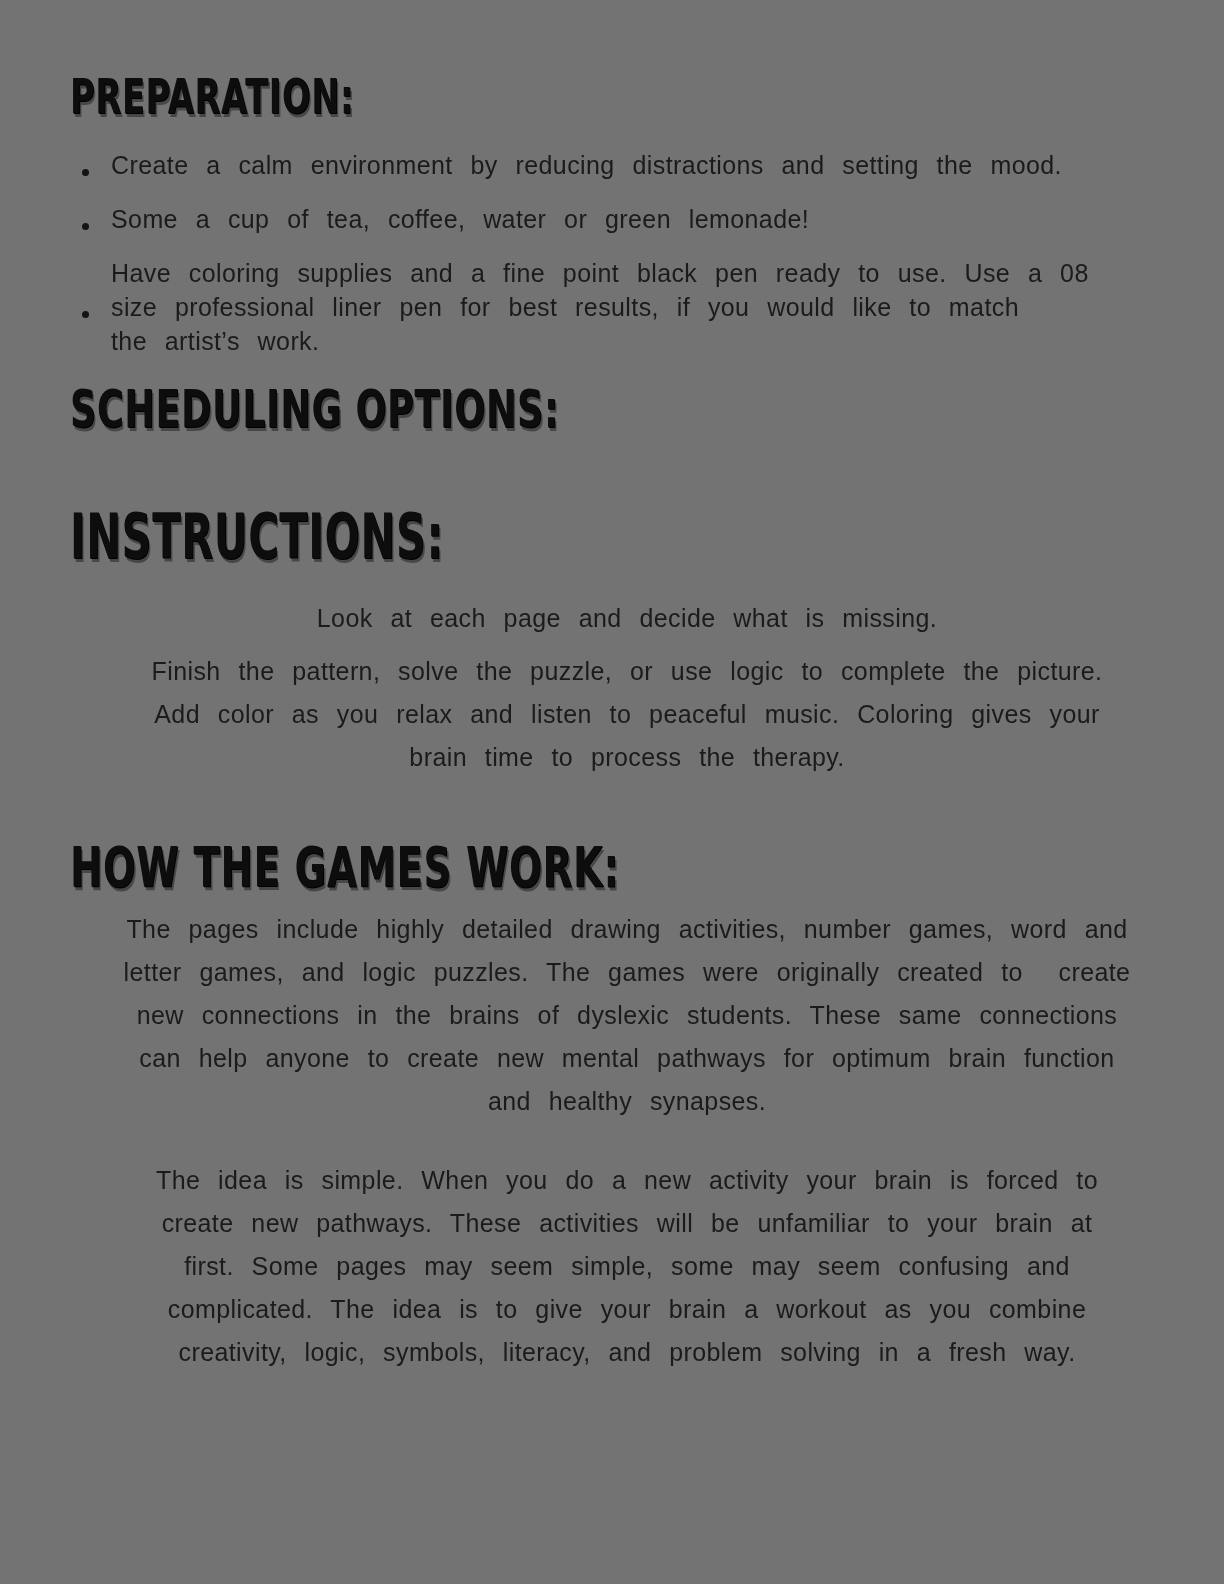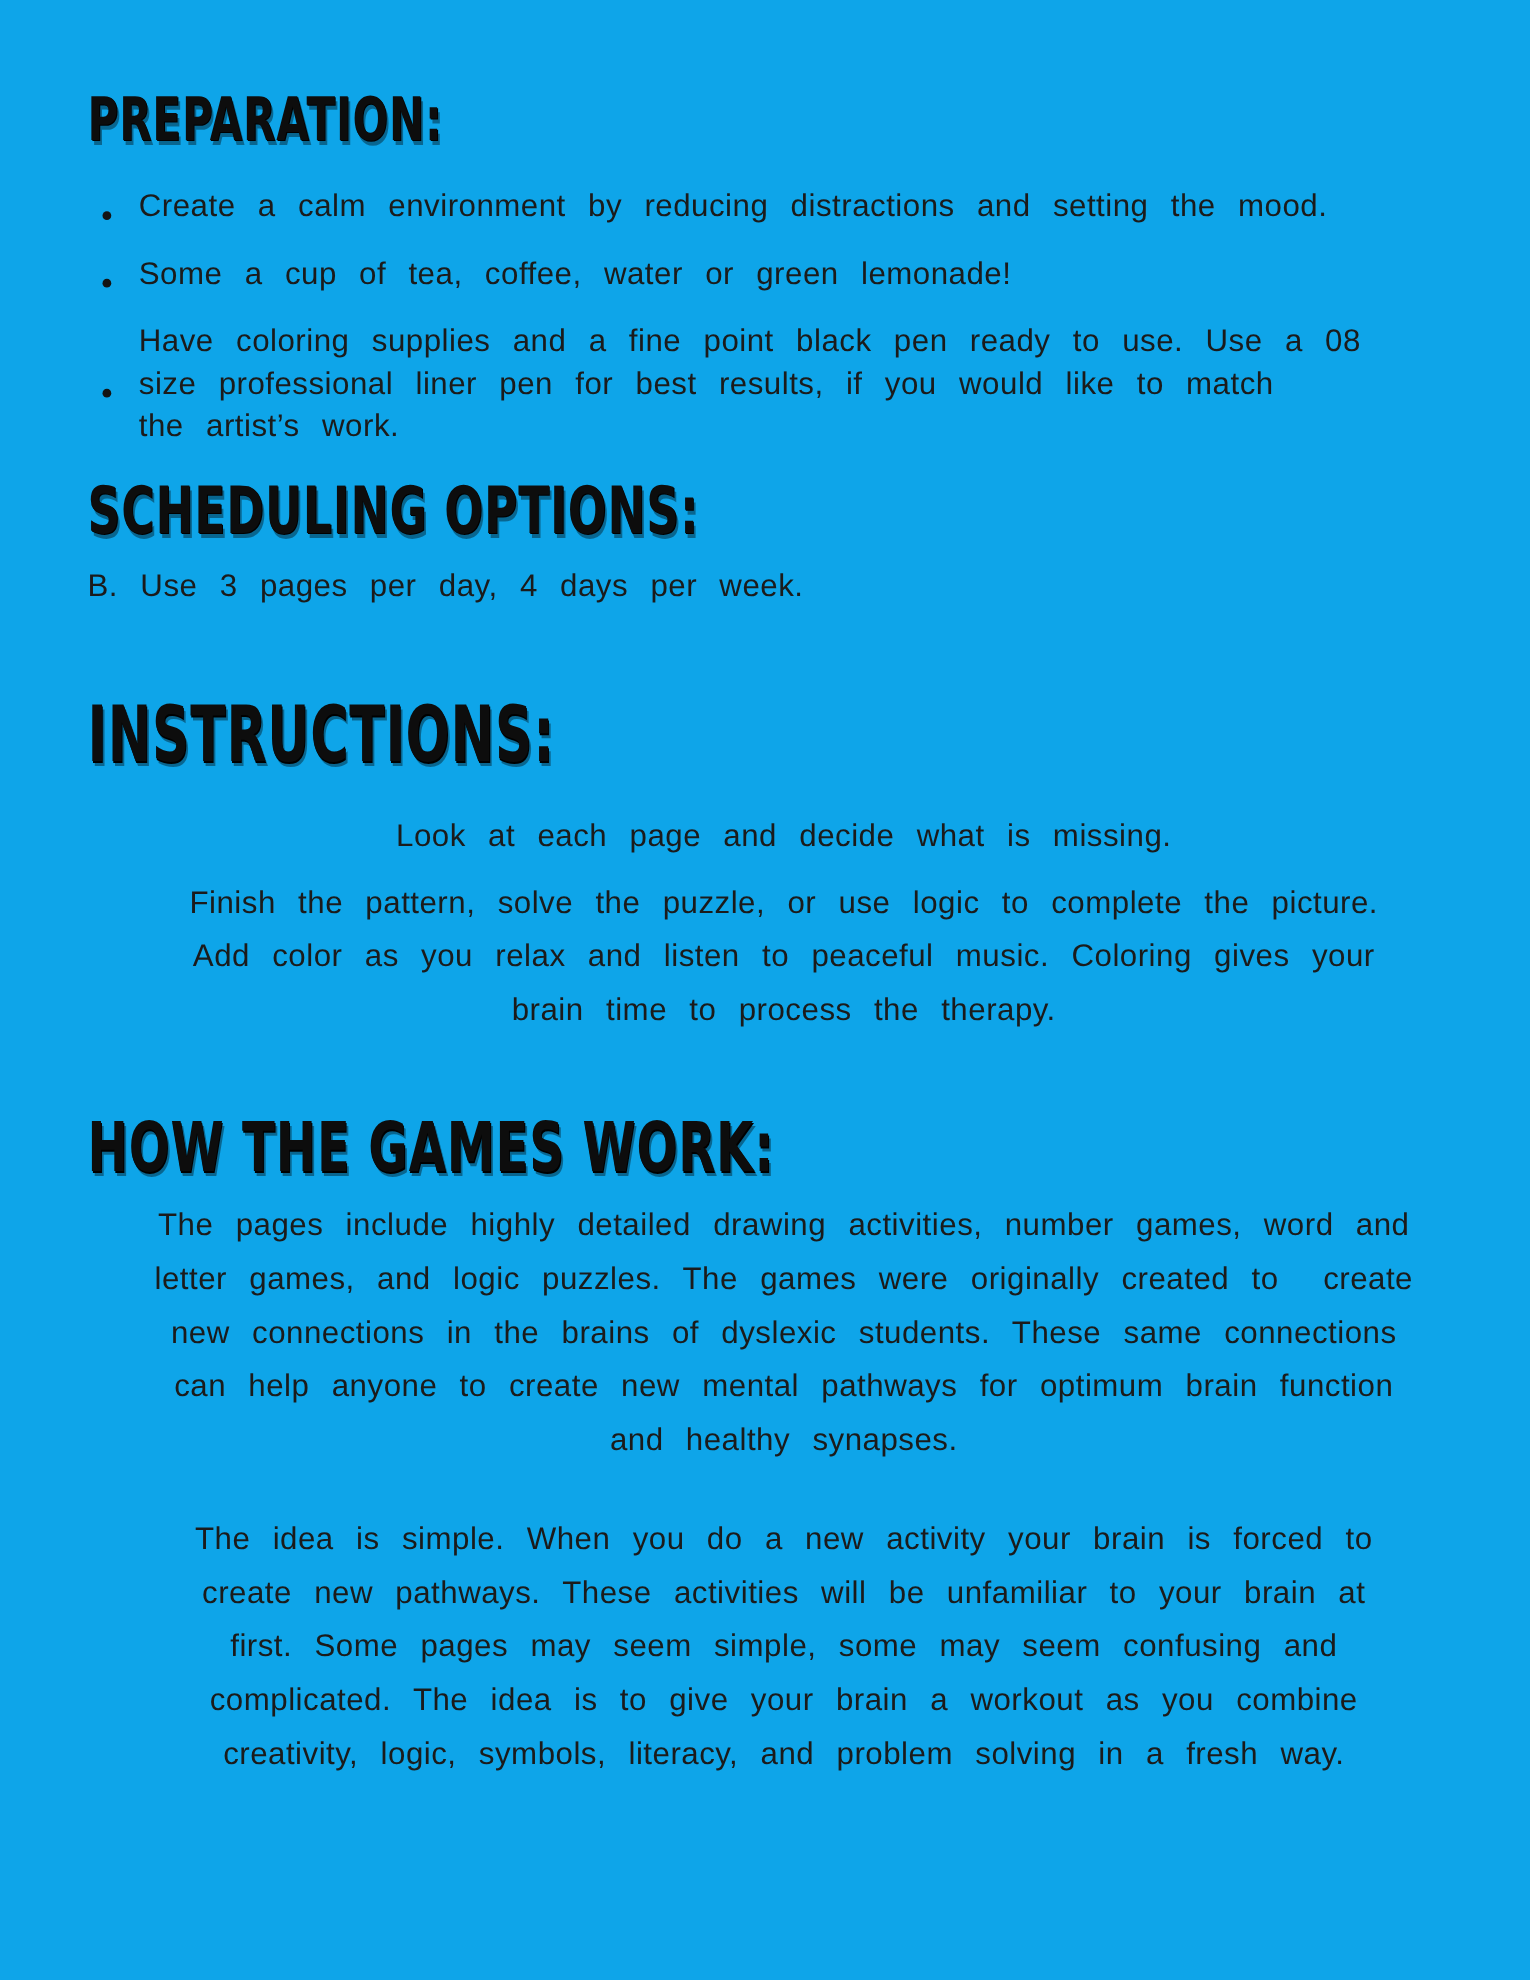--- a/index.html
+++ b/index.html
@@ -10,21 +10,21 @@
   body {
     width: 1224px;
     height: 1584px;
     overflow: hidden;
   }
   .doc {
     box-sizing: border-box;
     width: 1224px;
     height: 1584px;
     padding: 72px 40px 0 70px;
-    background: #0ea5e9;
+    background: #737373;
   }
   
   .h {
     margin: 0;
     font-family: "DejaVu Sans", sans-serif;
     font-weight: bold;
     color: #0d0d0d;
     line-height: 1;
     letter-spacing: 1px;
     transform-origin: left center;
@@ -103,21 +103,20 @@
         <span class="body-text tight">Have coloring supplies and a fine point black pen ready to use. Use a 08
 size professional liner pen for best results, if you would like to match
 the artist’s work.</span>
       </li>
     </ul>
   </section>
 
   <section>
     <h2 class="h h-sched">SCHEDULING OPTIONS:</h2>
     <div class="options">
-      <p class="body-text tight option">B. Use 3 pages per day, 4 days per week.</p>
     </div>
   </section>
 
   <section>
     <h1 class="h h-instr">INSTRUCTIONS:</h1>
     <p class="body-text para p-instr-1">Look at each page and decide what is missing.</p>
     <p class="body-text para p-instr-2">Finish the pattern, solve the puzzle, or use logic to complete the picture.
 Add color as you relax and listen to peaceful music. Coloring gives your
 brain time to process the therapy.</p>
   </section>

